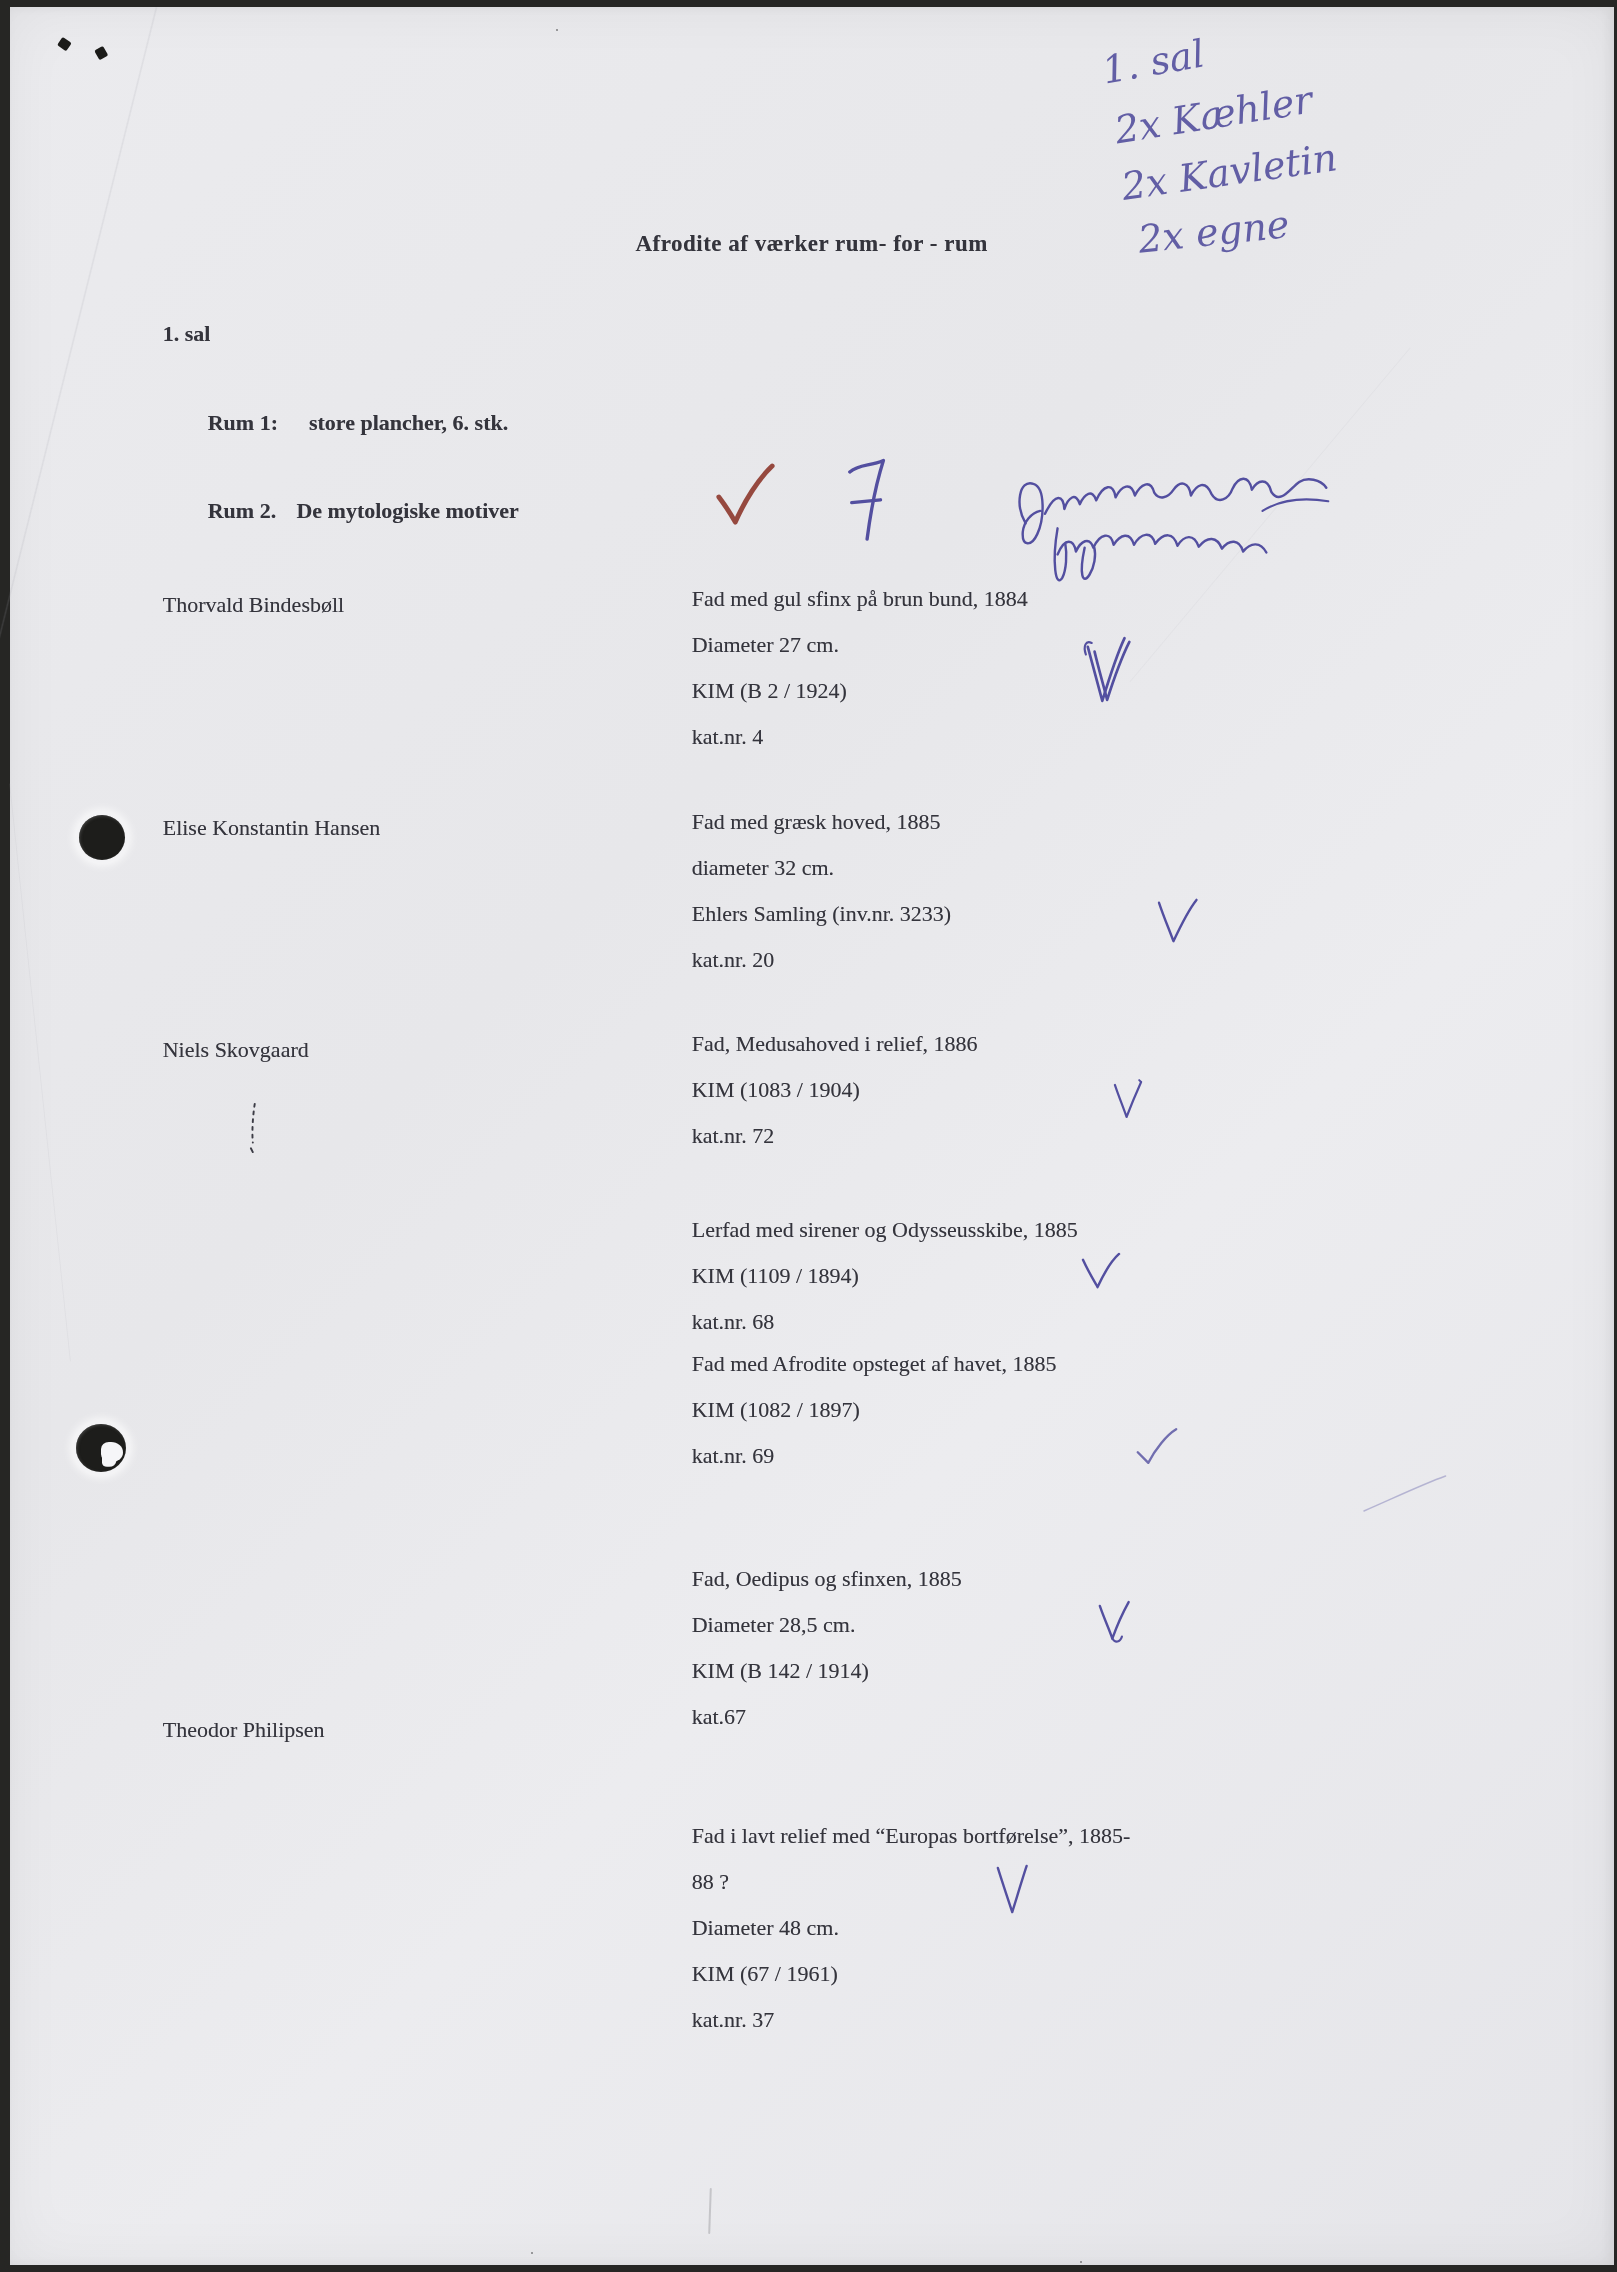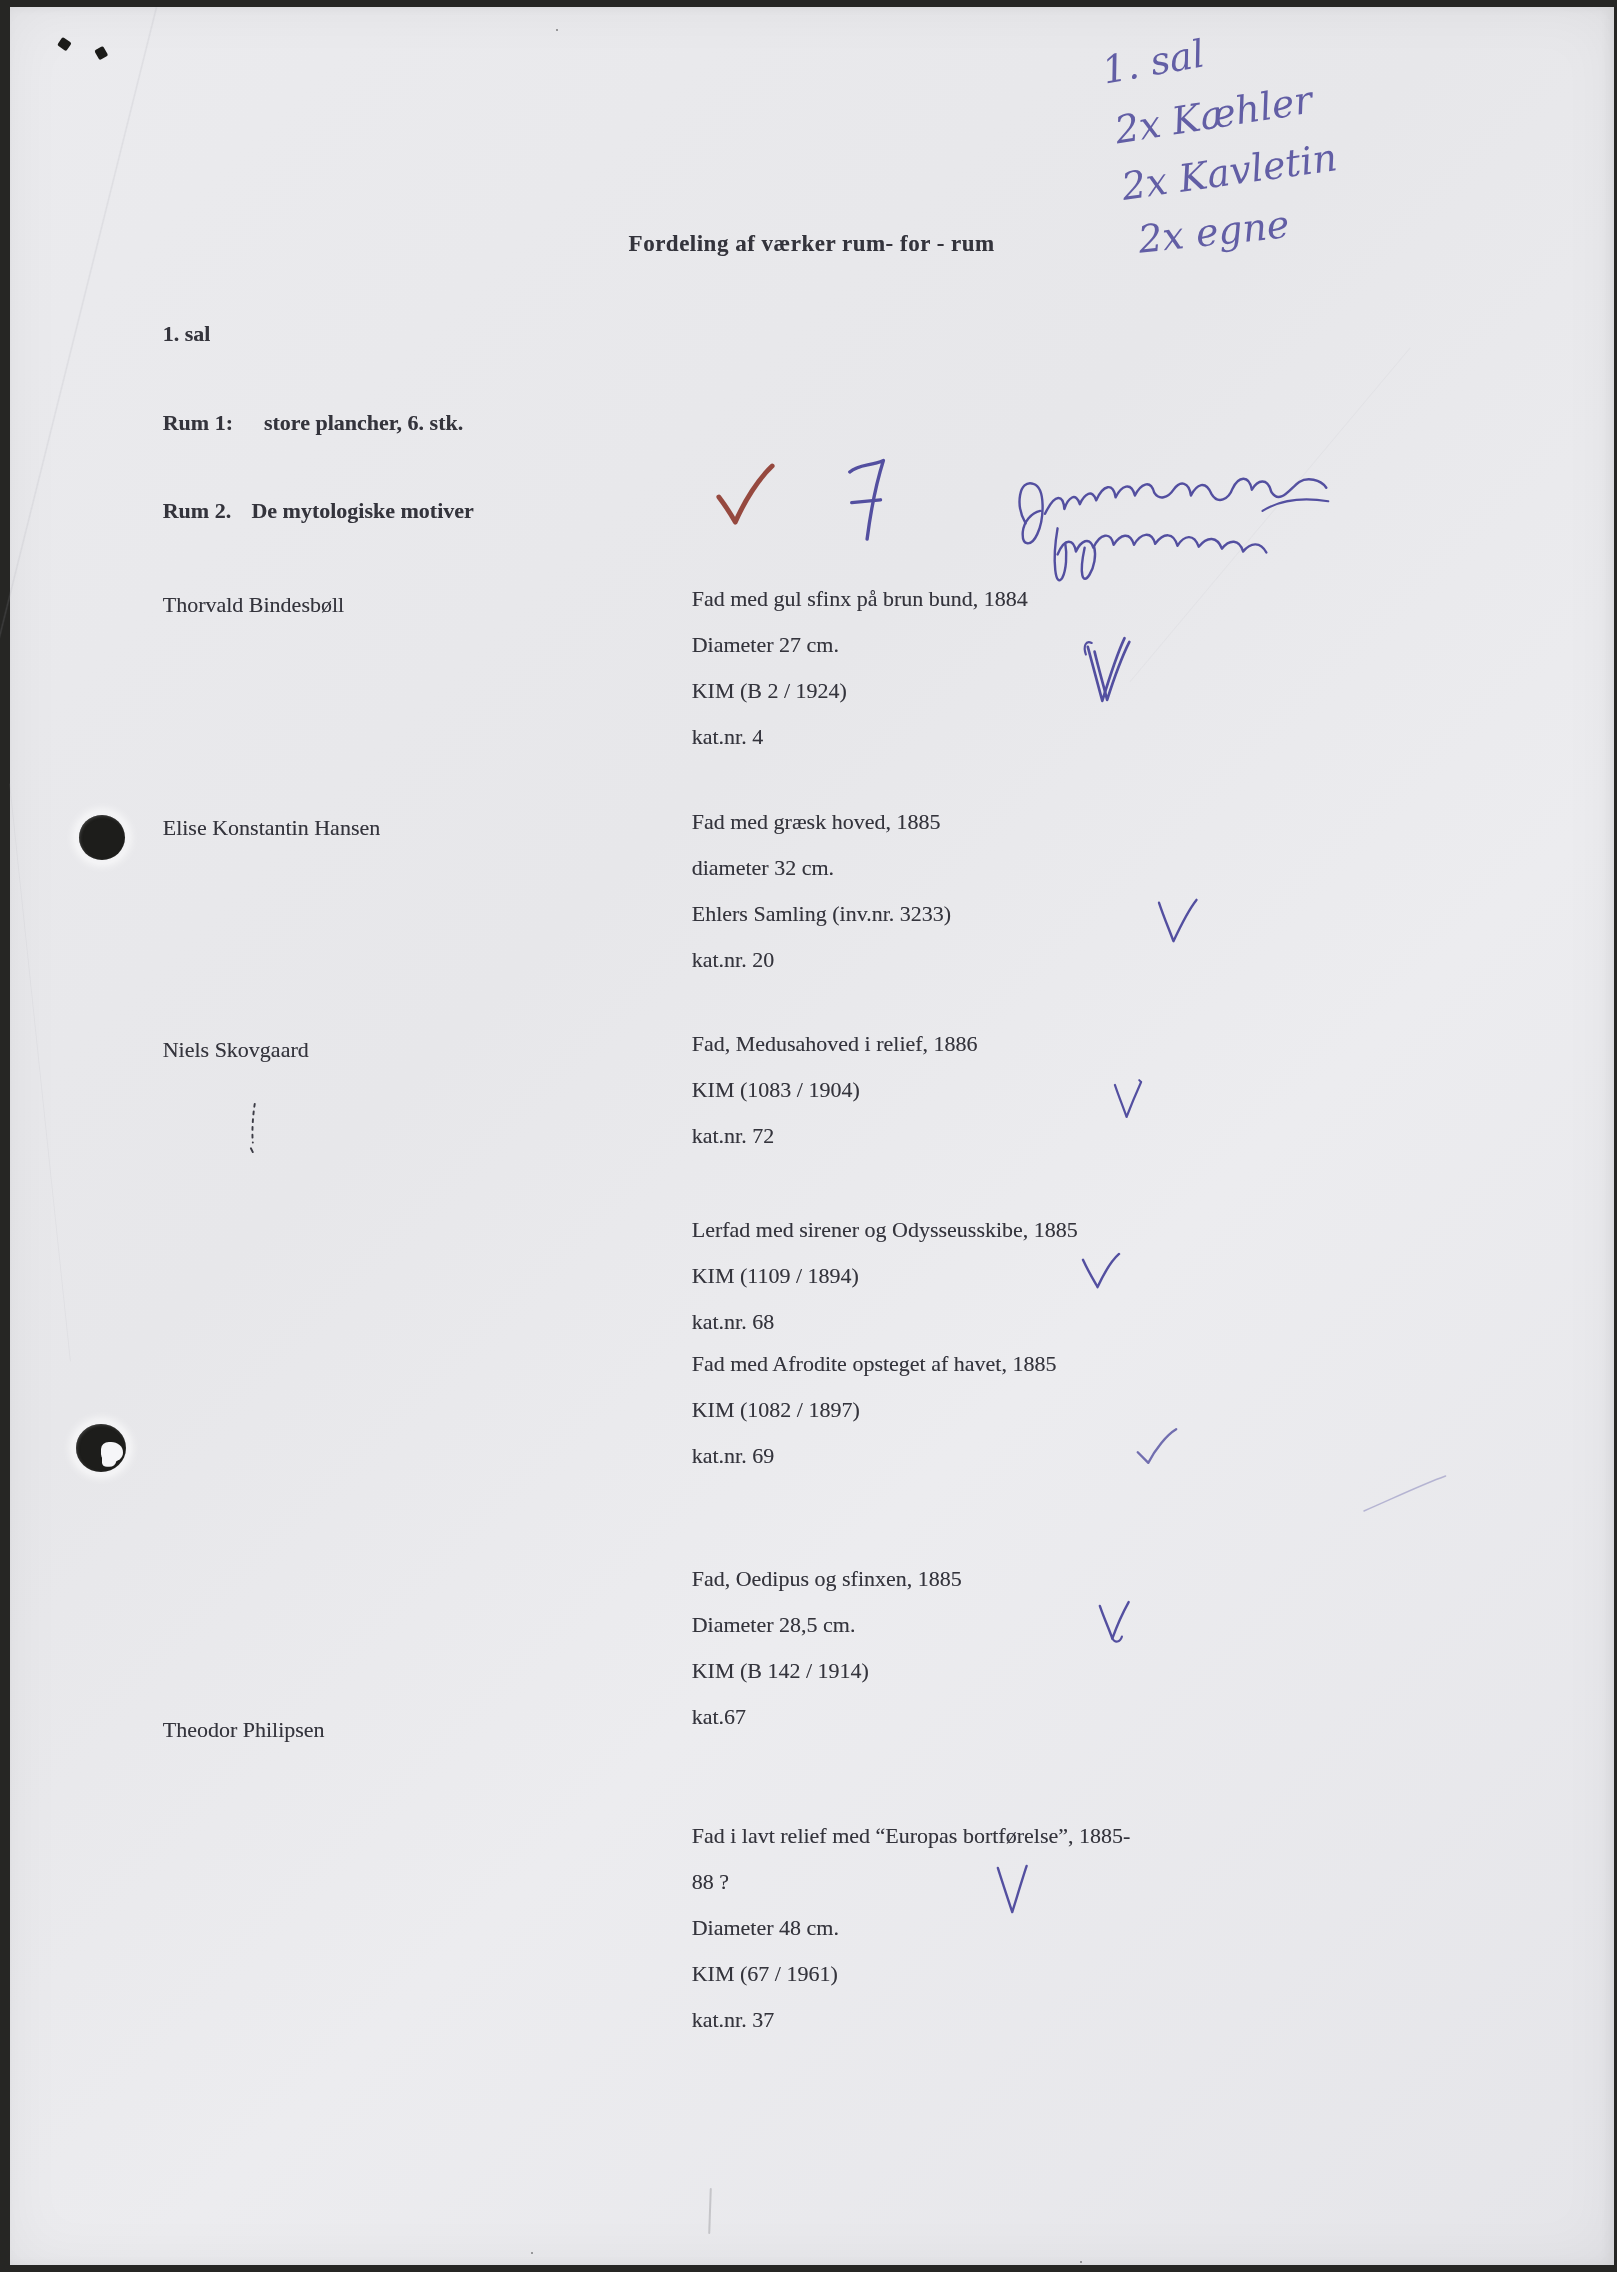--- a/index.html
+++ b/index.html
@@ -15,21 +15,21 @@
     background:linear-gradient(135deg,#ebebee 0%,#e7e7ea 38%,#ececef 62%,#e5e5e9 100%);
     box-shadow:inset 0 0 58px rgba(0,0,0,0.05), inset -3.9px 0 11.6px rgba(0,0,0,0.06);
   }
   .typed{color:#34343c;text-shadow:0 0 0.5px rgba(40,40,55,0.35);}
   .page-title{
     position:absolute;left:0;top:224px;width:1604px;
     text-align:center;font-size:23px;font-weight:bold;letter-spacing:0.5px;
   }
   .floor-heading{position:absolute;left:153px;top:314px;font-size:22px;font-weight:bold;}
   .room-row{position:absolute;left:153px;font-size:22px;font-weight:bold;white-space:nowrap;}
-  .room-row .room-label{display:inline-block;}
+  .room-row .room-label{display:inline-block;margin-left:45px;}
   .room-row.r1 .room-desc{margin-left:31px;}
   .room-row.r2 .room-desc{margin-left:20.3px;text-align:center;}
   .artist-name{position:absolute;left:153px;font-size:22px;white-space:nowrap;}
   .work-block{position:absolute;left:682px;font-size:22px;line-height:46px;white-space:nowrap;}
   .work-line{height:46px;}
   
   .hand{
     color:#504c9c;
     font-family:"DejaVu Serif", serif;
     font-style:italic;
@@ -52,21 +52,21 @@
   .staple{position:absolute;width:10.7px;height:9.7px;background:#1b1b19;transform:rotate(35deg);border-radius:1.9px;}
   .crease{position:absolute;background:linear-gradient(90deg,rgba(255,255,255,0.0),rgba(160,160,170,0.18),rgba(255,255,255,0.0));}
   .pencil-mark{position:absolute;background:rgba(70,70,75,0.22);border-radius:1px;}
   .speck{position:absolute;width:2.4px;height:2.4px;background:rgba(40,40,40,0.55);border-radius:50%;}
 </style>
 </head>
 <body>
 
 <div class="paper">
 
-  <div class="page-title typed">Fordeling af værker rum- for - rum</div>
+  <div class="page-title typed">Afrodite af værker rum- for - rum</div>
   <div class="floor-heading typed">1. sal</div>
 
   <div class="room-row r1 typed" style="top:403px">
     <span class="room-label">Rum 1:</span><span class="room-desc">store plancher, 6. stk.</span>
   </div>
   <div class="room-row r2 typed" style="top:491px">
     <span class="room-label">Rum 2.</span><span class="room-desc">De mytologiske motiver</span>
   </div>
 
   <div class="artist-name typed" style="top:585px">Thorvald Bindesbøll</div>

